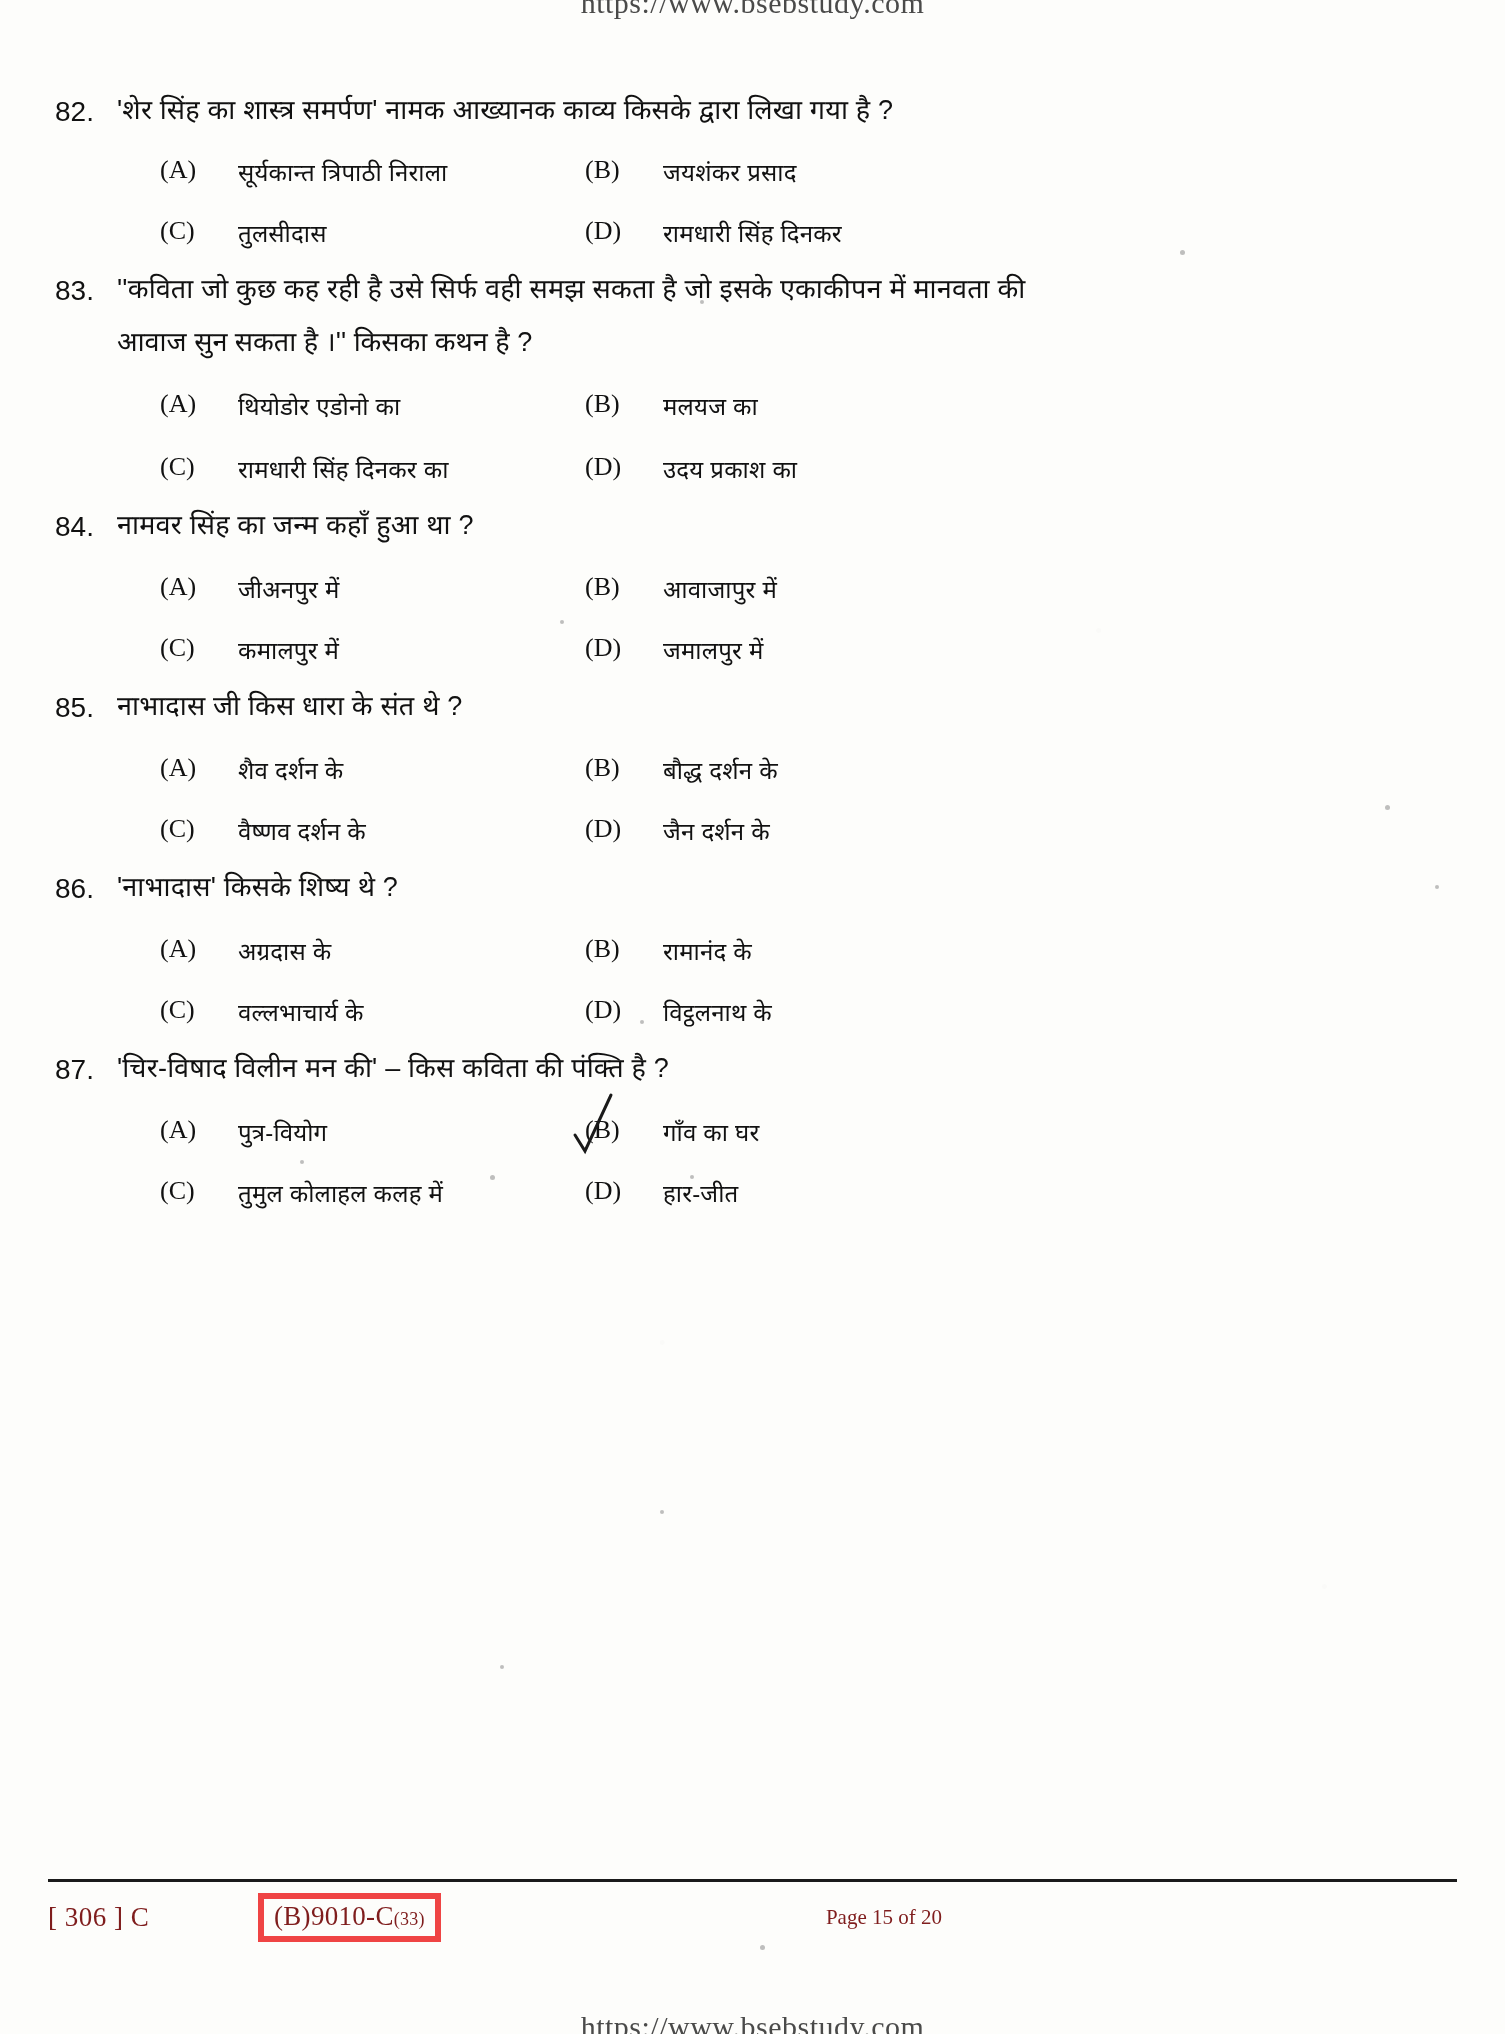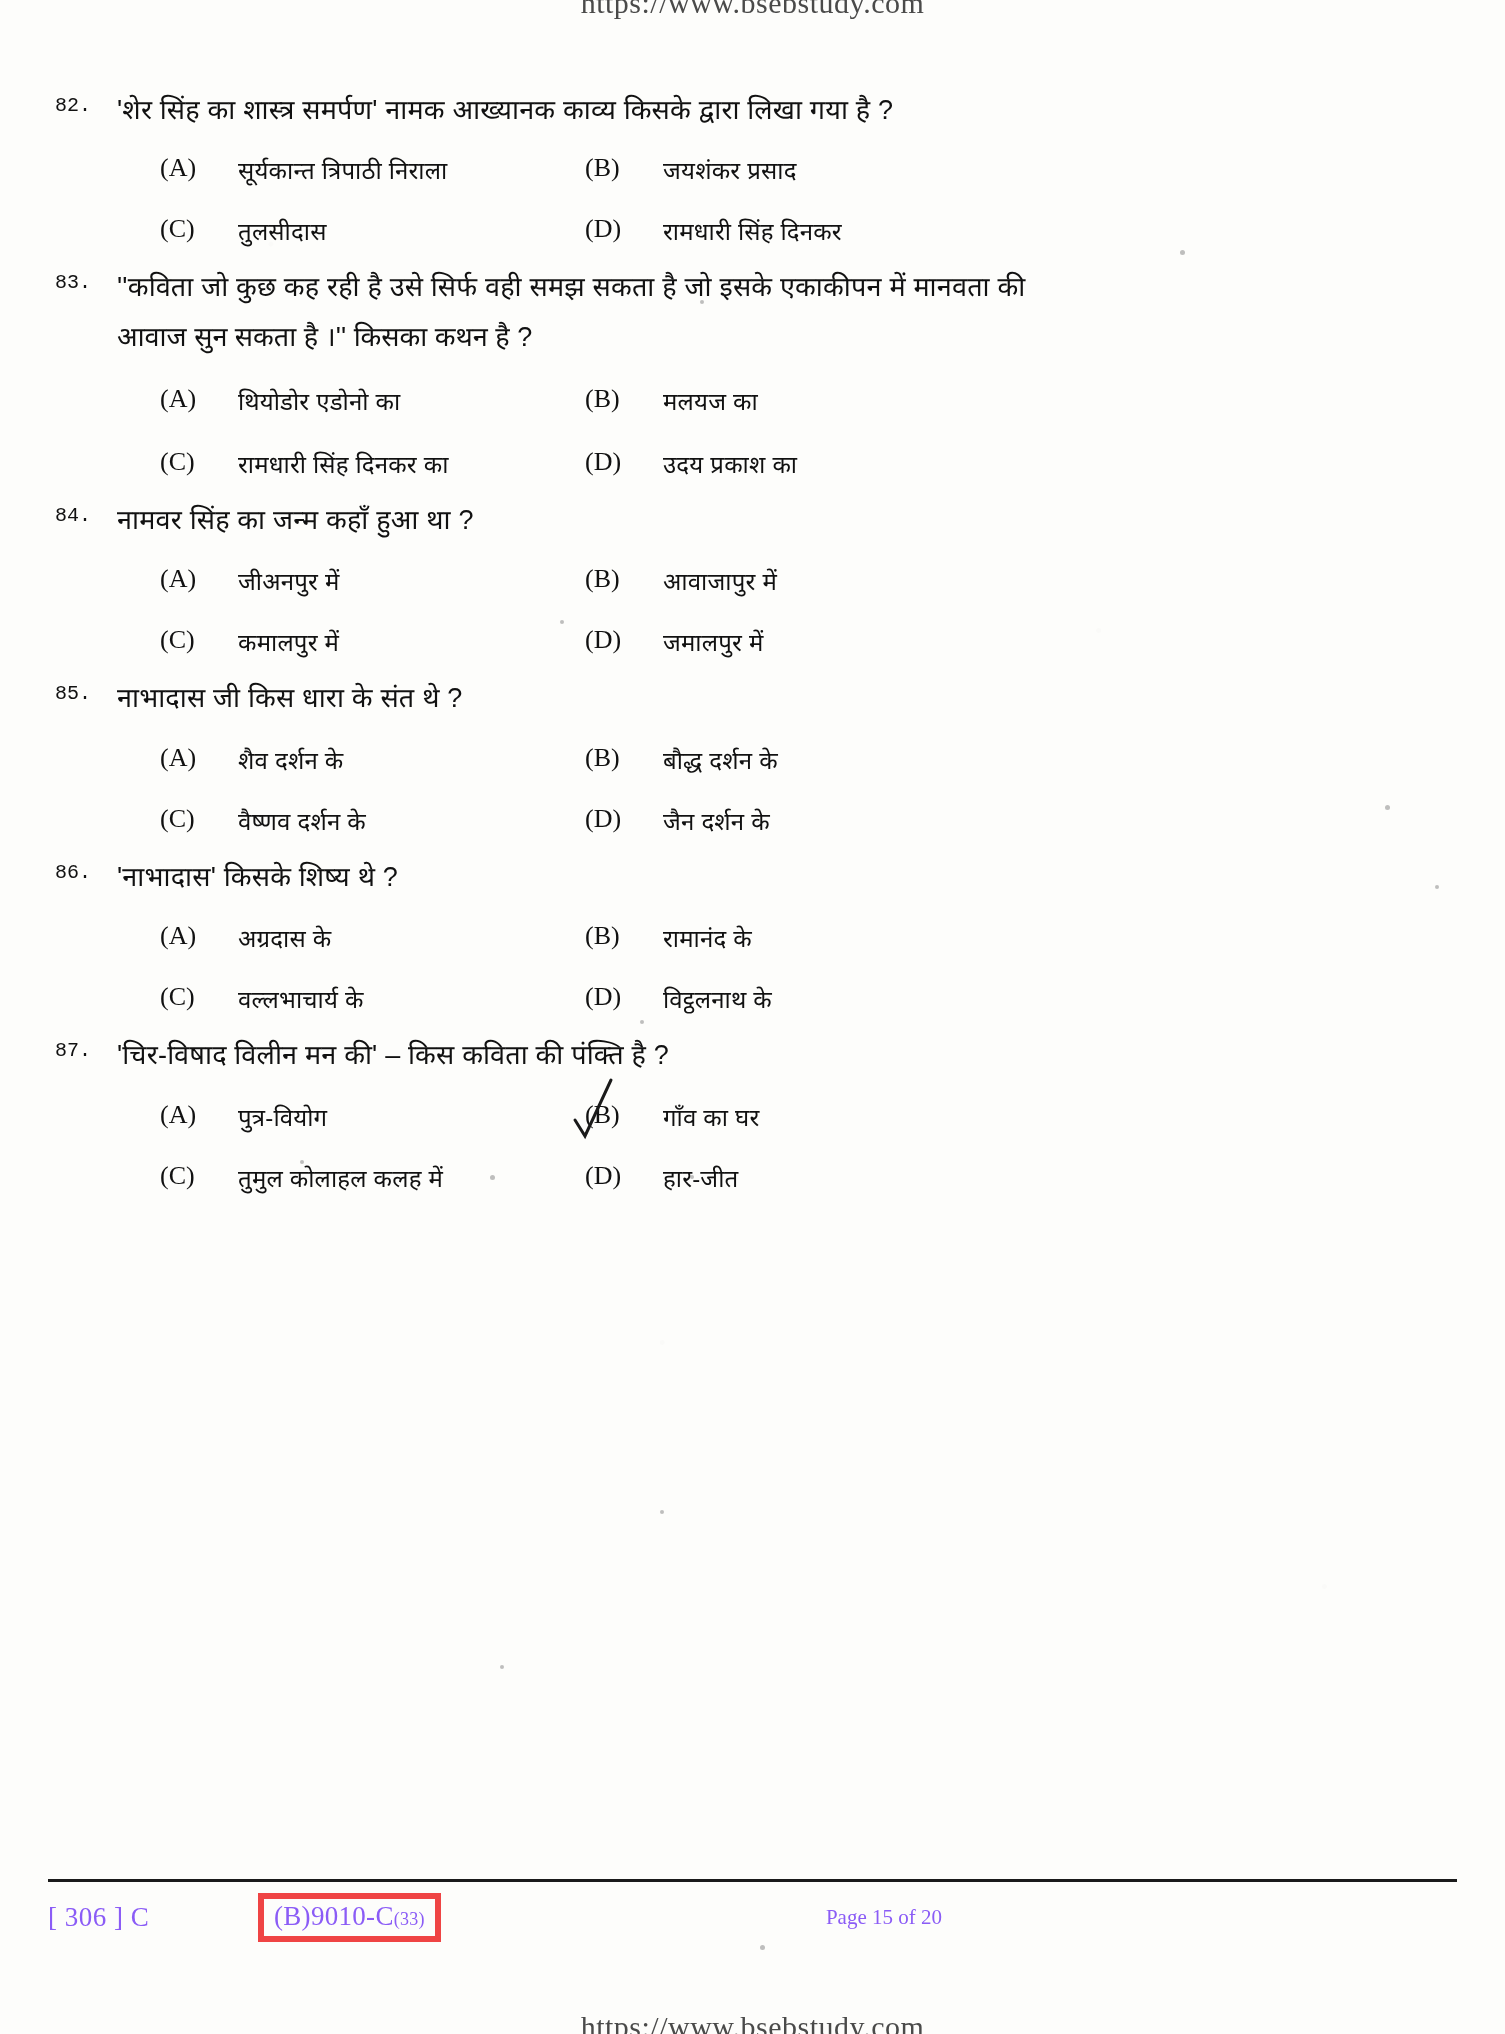--- a/index.html
+++ b/index.html
@@ -66,22 +66,22 @@
   .q-line {
     display: flex;
     align-items: flex-start;
     font-size: 27px;
     color: #111;
     line-height: 1.5;
   }
   .q-num {
     width: 62px;
     flex: 0 0 62px;
-    font-family: Liberation Mono, monospace;
-    font-size: 20px;
+    font-family: Liberation Sans, sans-serif;
+    font-size: 28px;
     padding-top: 1px;
   }
   .q-text {
     flex: 1;
     font-family: "Liberation Sans", sans-serif;
     font-size: 27px;
     letter-spacing: 0.2px;
   }
   .q-text-cont {
     margin-left: 62px;
@@ -141,21 +141,21 @@
     border-top: 3px solid #1b1b1b;
   }
   .footer {
     position: absolute;
     left: 48px;
     right: 48px;
     bottom: 92px;
     display: flex;
     align-items: center;
     font-family: "Liberation Serif", serif;
-    color: #8b5cf6;
+    color: #7f1d1d;
   }
   .footer-left {
     font-size: 27px;
     letter-spacing: 0.5px;
     width: 180px;
   }
   .footer-code {
     font-size: 27px;
     border: 6px solid #ef4444;
     padding: 2px 10px 4px 10px;

